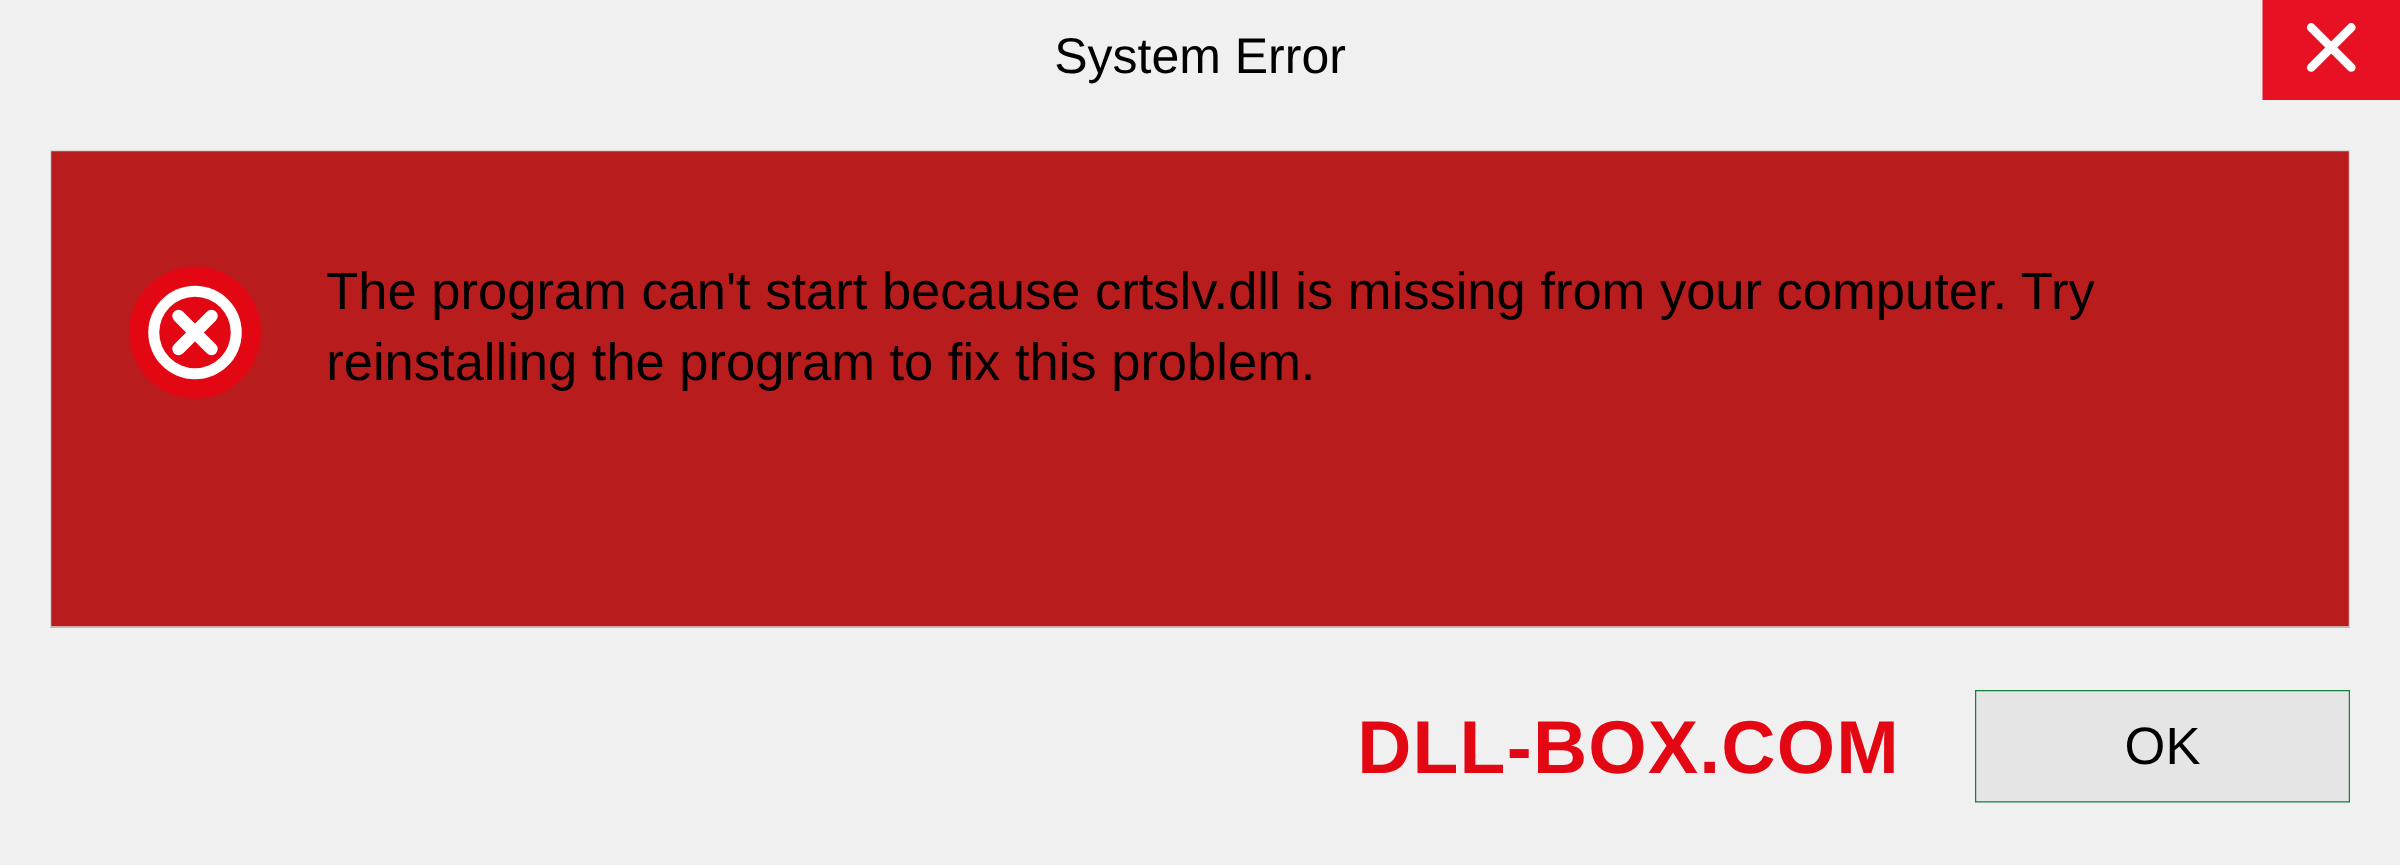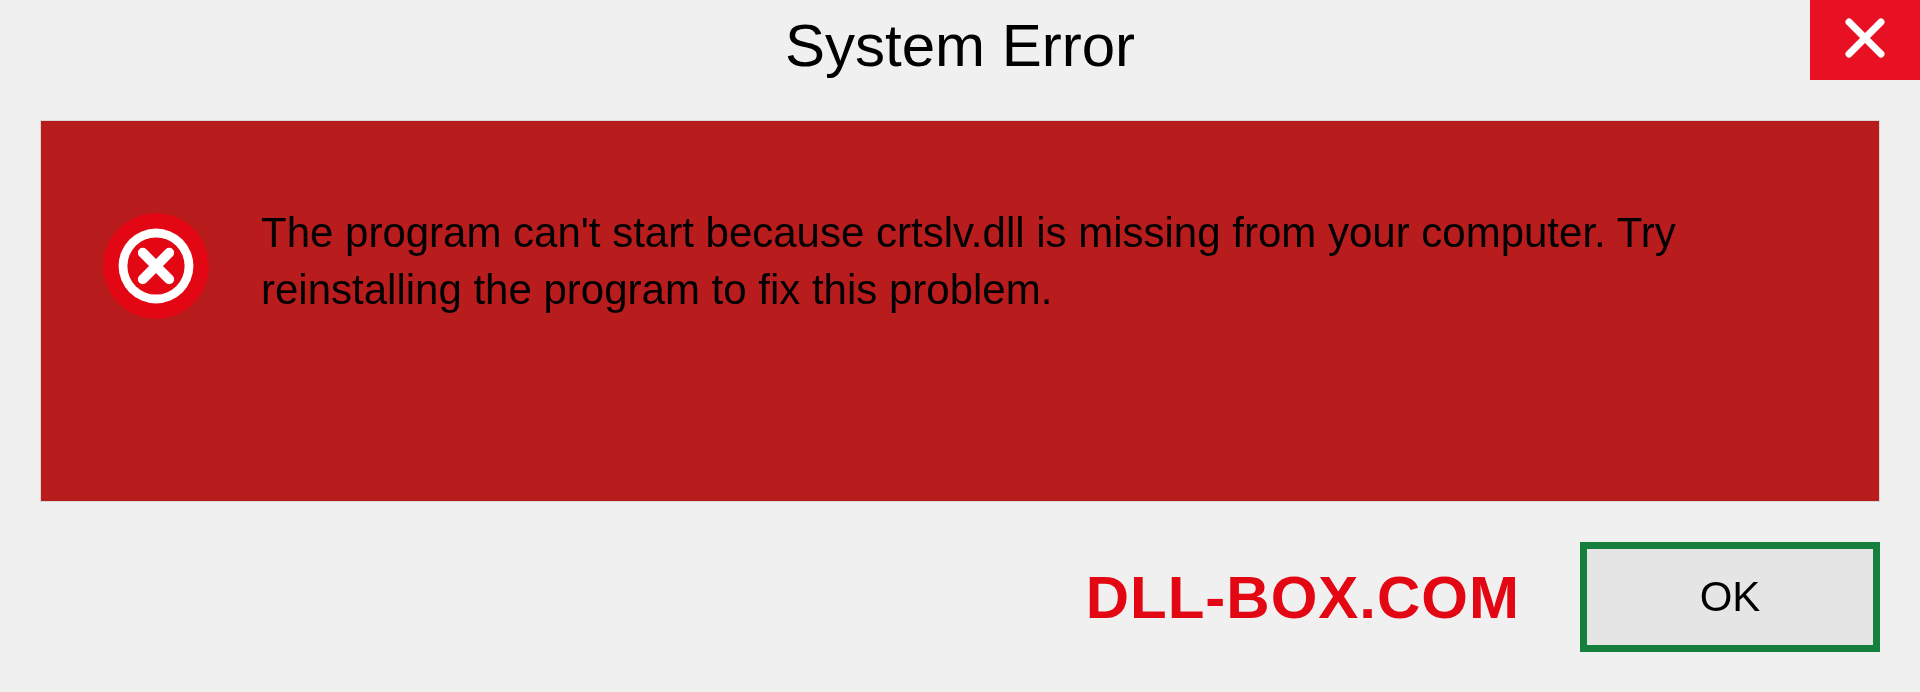--- a/index.html
+++ b/index.html
@@ -16,21 +16,21 @@
       overflow: hidden;
     }
     .title-bar {
       position: relative;
       height: 90px;
       display: flex;
       align-items: center;
       justify-content: center;
     }
     .title-text {
-      font-size: 60px;
+      font-size: 40px;
       font-weight: 400;
       color: #000;
     }
     .close-btn {
       position: absolute;
       top: 0;
       right: 0;
       width: 110px;
       height: 80px;
       background: #e81123;
@@ -86,23 +86,23 @@
     }
     .brand-text {
       font-size: 60px;
       font-weight: 800;
       color: #e30613;
       letter-spacing: 1px;
       font-family: Arial, sans-serif;
     }
     .ok-btn {
       width: 300px;
-      height: 110px;
+      height: 90px;
       background: #e5e5e5;
-      border: 7px solid #15803d;
+      border: 1px solid #15803d;
       font-size: 42px;
       color: #000;
       display: flex;
       align-items: center;
       justify-content: center;
       cursor: pointer;
     }
   </style>
 </head>
 <body>

